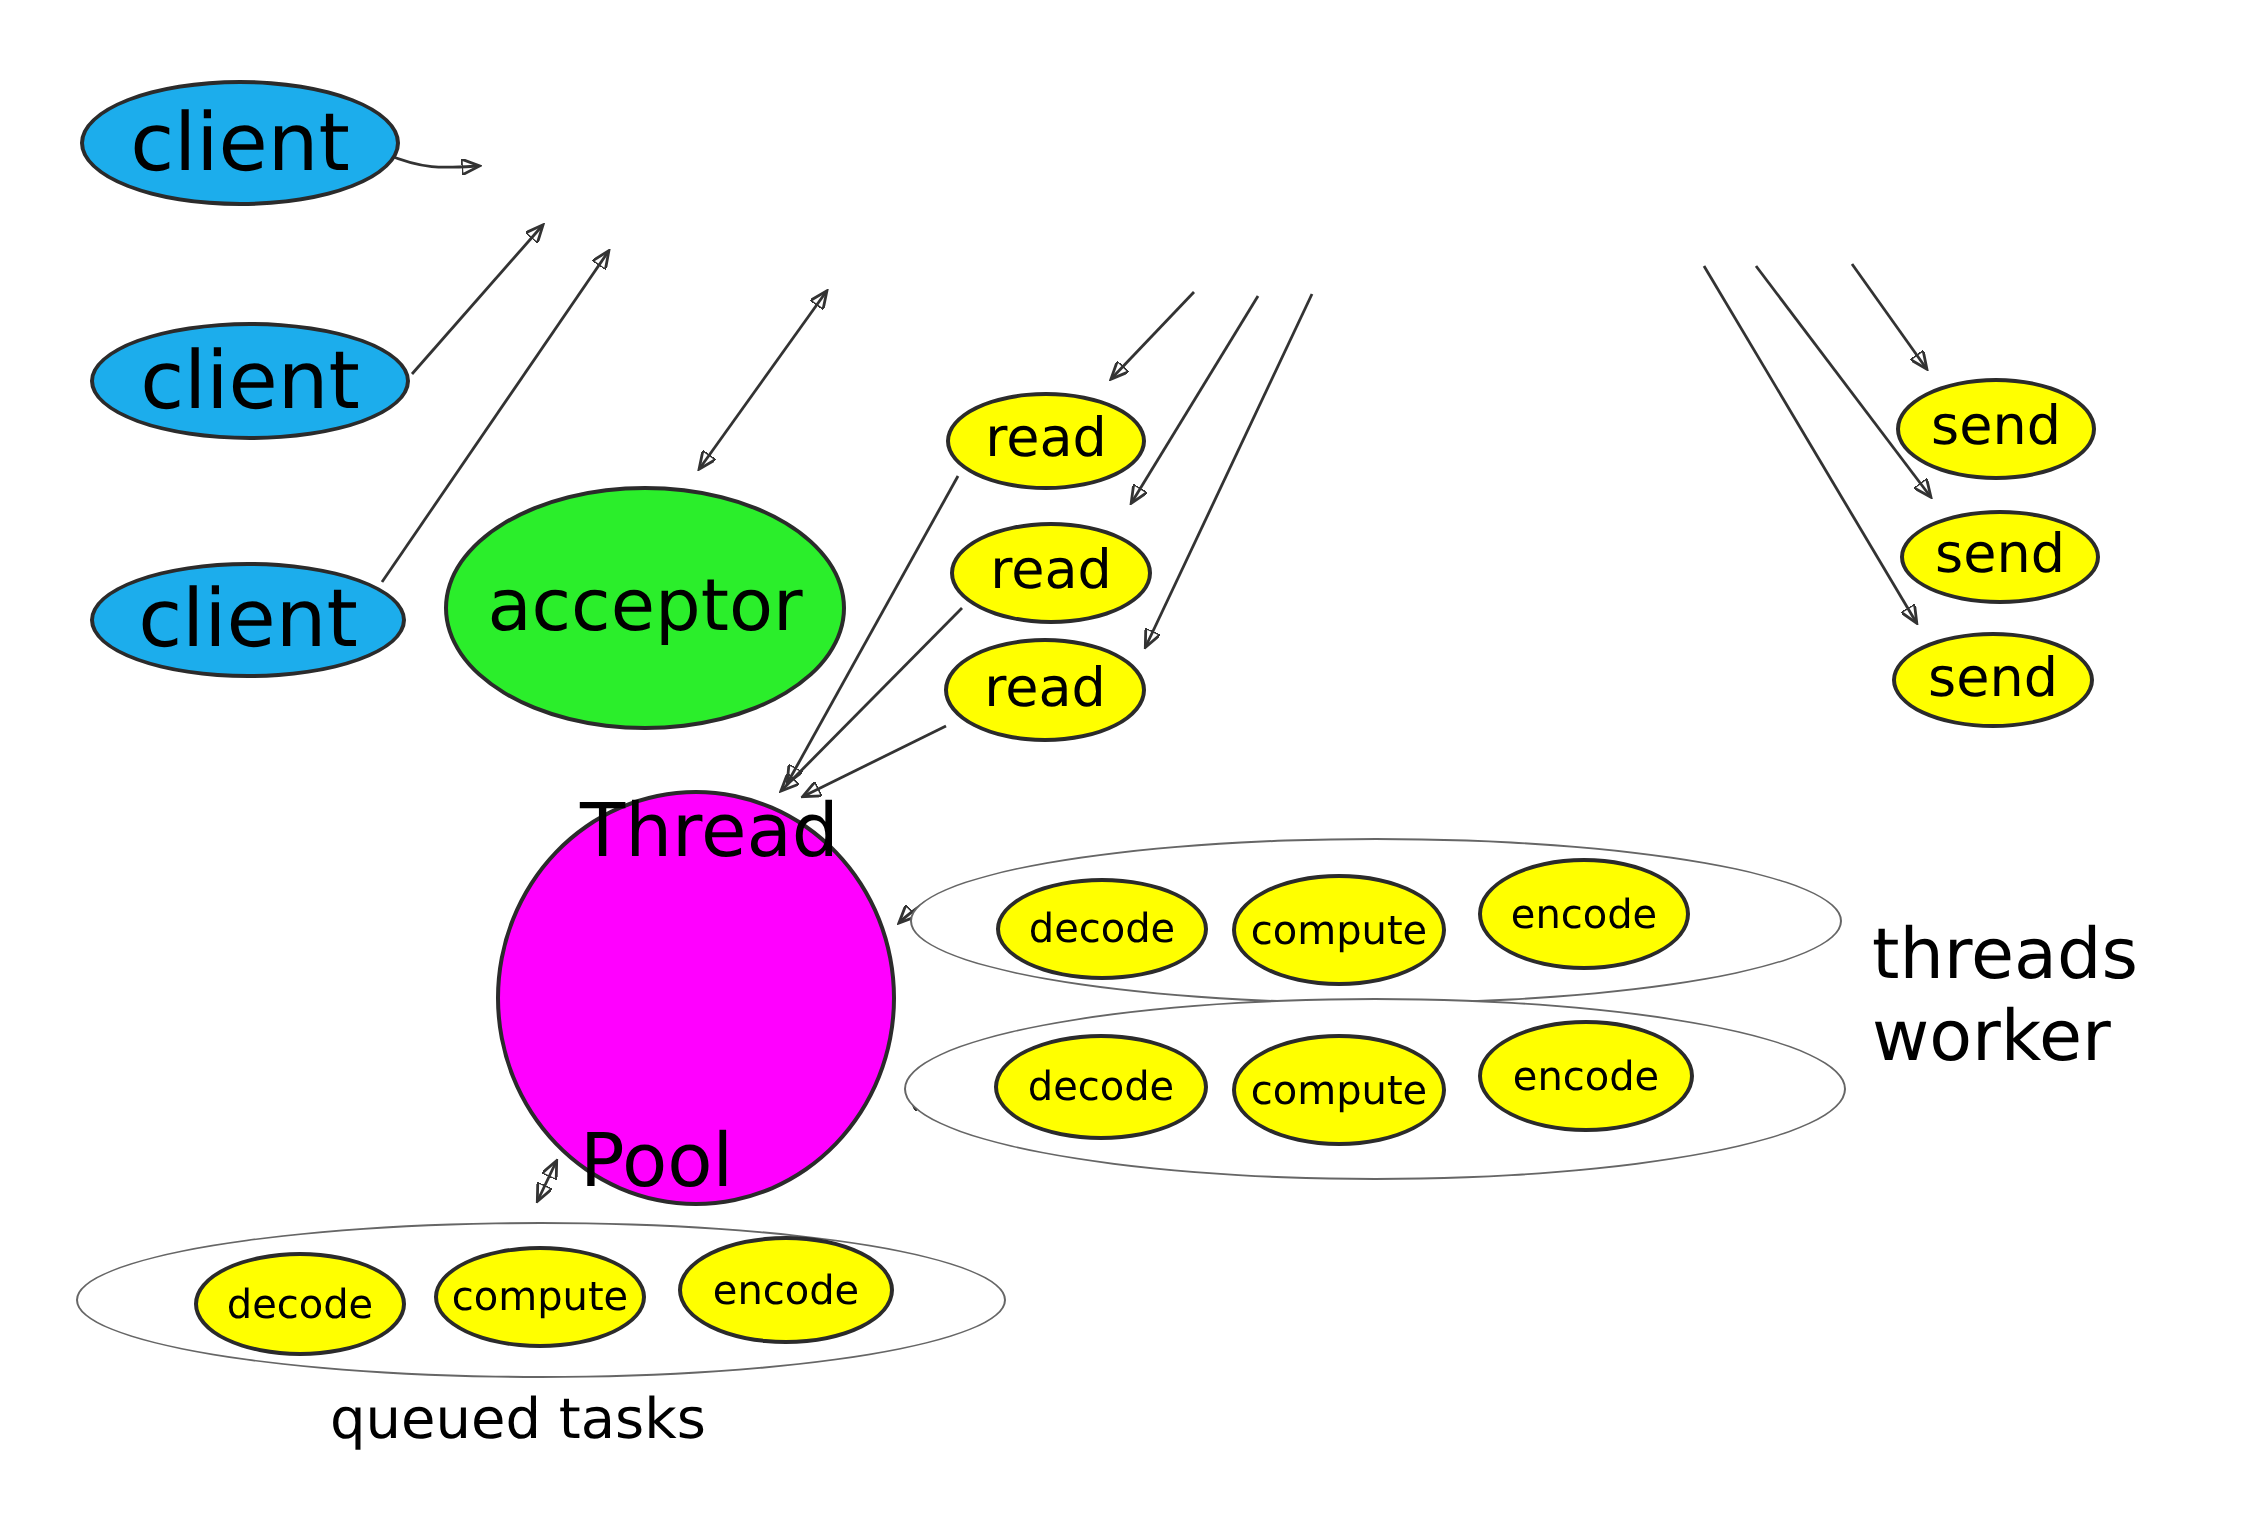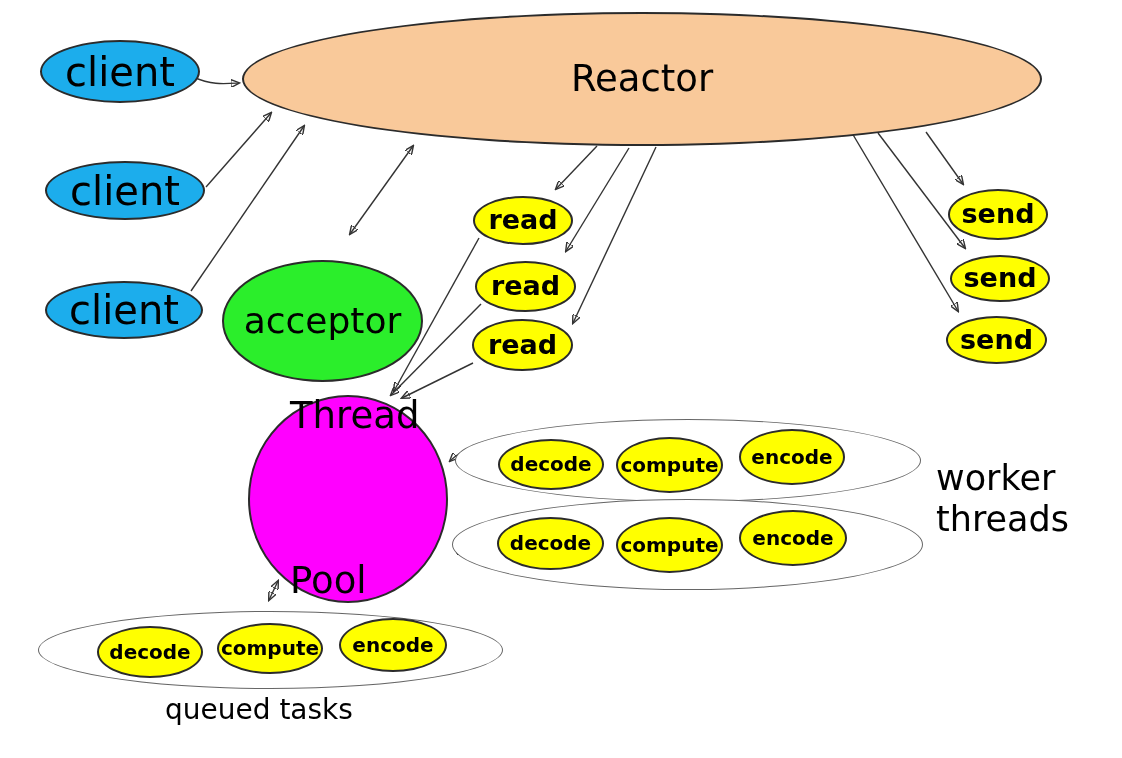--- a/index.html
+++ b/index.html
@@ -22,21 +22,21 @@
     display: flex;
     align-items: center;
     justify-content: center;
     white-space: nowrap;
     box-sizing: border-box;
     line-height: 1.05;
   }
   .peach  { background: var(--reactor-fill); border: 2px solid var(--node-outline); font-size: 37px; }
   .blue   { background: var(--client-fill);  border: 2px solid var(--node-outline); font-size: 40px; }
   .green  { background: var(--acceptor-fill);border: 2px solid var(--node-outline); font-size: 36px; }
-  .yellow { background: var(--task-fill);    border: 2px solid var(--node-outline); font-size: 27px; font-weight: bold; }
+  .yellow { background: var(--task-fill);    border: 2px solid var(--node-outline); font-size: 27px; }
   .yellow.task { font-size: 20px; }
   .magenta {
     background: var(--thread-pool-fill);
     border: 2px solid var(--node-outline);
     font-size: 37px;
     flex-direction: column;
     align-items: flex-start;
     padding-left: 40px;
     justify-content: space-between;
   }
@@ -96,35 +96,32 @@
     <path d="M481,304 L391,395" marker-end="url(#ah)"></path>
     <path d="M473,363 L402,398" marker-end="url(#ah)"></path>
     <path d="M926,132 L963,184" marker-end="url(#ah)"></path>
     <path d="M878,133 L965,248" marker-end="url(#ah)"></path>
     <path d="M852,133 L958,311" marker-end="url(#ah)"></path>
     <path d="M463,451 C457,455 453,458 450,461" marker-end="url(#ah)"></path>
     <path d="M469,560 C463,555 459,551 455,547" marker-end="url(#ah)"></path>
     <path d="M278,581 L269,600" marker-start="url(#ahs)" marker-end="url(#ah)"></path>
   </svg>
 
-  <div class="node peach" style="left:242px; top:12px; width:800px; height:134px;">
-    <span>Reactor</span>
-  </div>
 
   <div class="node blue" style="left:40px; top:40px; width:160px; height:63px;">
     <span>client</span>
   </div>
   <div class="node blue" style="left:45px; top:161px; width:160px; height:59px;">
     <span>client</span>
   </div>
   <div class="node blue" style="left:45px; top:281px; width:158px; height:58px;">
     <span>client</span>
   </div>
 
-  <div class="node green" style="left:222px; top:260px; width:201px; height:122px;text-align:right;">
+  <div class="node green" style="left:222px; top:243px; width:201px; height:122px;text-align:right;">
     <span>acceptor</span>
   </div>
 
   <div class="node yellow" style="left:473px; top:196px; width:100px; height:49px;">
     <span>read</span>
   </div>
   <div class="node yellow" style="left:475px; top:261px; width:101px; height:51px;">
     <span>read</span>
   </div>
   <div class="node yellow" style="left:472px; top:319px; width:101px; height:52px;">
@@ -163,22 +160,22 @@
     <span>decode</span>
   </div>
   <div class="node yellow task" style="left:616px; top:517px; width:107px; height:56px;">
     <span>compute</span>
   </div>
   <div class="node yellow task" style="left:739px; top:510px; width:108px; height:56px;">
     <span>encode</span>
   </div>
 
   <div class="side-label" style="left:936px; top:458px;">
+    <div>threads</div>
     <div>worker</div>
-    <div>threads</div>
   </div>
 
   <div class="container-ellipse" style="left:38px; top:611px; width:465px; height:78px;"></div>
 
   <div class="node yellow task" style="left:97px; top:626px; width:106px; height:52px;">
     <span>decode</span>
   </div>
   <div class="node yellow task" style="left:217px; top:623px; width:106px; height:51px;">
     <span>compute</span>
   </div>

